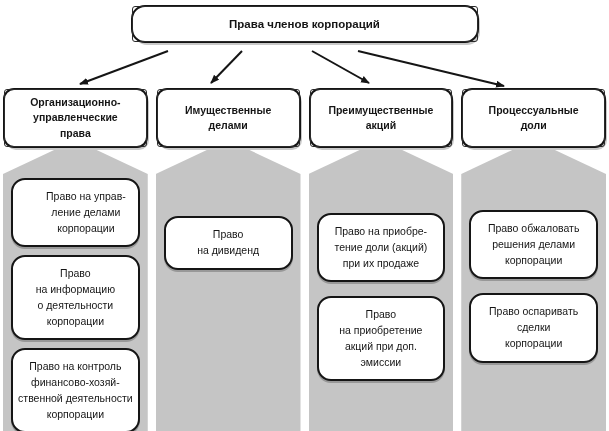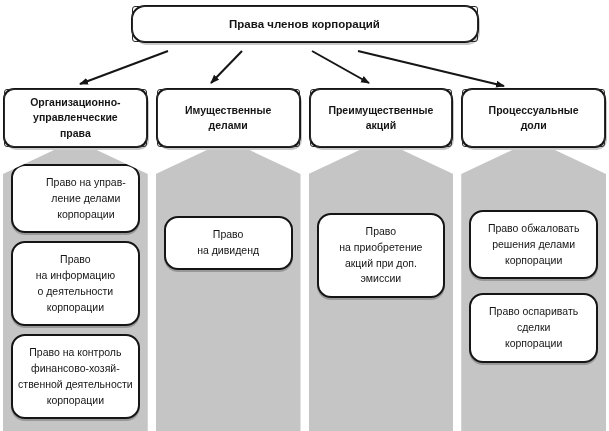--- a/index.html
+++ b/index.html
@@ -66,21 +66,21 @@
     margin:0 8px;
     background:var(--box-fill);
     border:2px solid var(--ink);
     border-radius:14px;
     padding:9px 3px;
     font-size:10.5px;line-height:1.5;
     display:flex;align-items:center;justify-content:center;
     box-shadow:0 2px 0 rgba(70,70,70,.35);
   }
   .col-1 .sub-box{margin-bottom:8px;}
-  .col-1 .sub-box:first-child{margin-top:24px;padding-left:24px;}
+  .col-1 .sub-box:first-child{margin-top:38px;padding-left:24px;}
   .col-2 .sub-box{margin-bottom:16px;}
   .col-2 .sub-box:first-child{margin-top:76px;}
   .col-3 .sub-box{margin-bottom:14px;}
   .col-3 .sub-box:first-child{margin-top:73px;}
   .col-4 .sub-box{margin-bottom:14px;}
   .col-4 .sub-box:first-child{margin-top:70px;}
 </style>
 </head>
 <body>
 
@@ -144,20 +144,25 @@
       </div>
     </div>
 
     <div class="column col-3">
       <div class="cat-box">
         <span class="txt bold">Преимущественные
 акций</span>
       </div>
       <div class="pentagon">
         <div class="sub-box">
+          <span class="txt">Право на приобре-
+тение доли (акций)
+при их продаже</span>
+        </div>
+        <div class="sub-box">
           <span class="txt">Право
 на приобретение
 акций при доп.
 эмиссии</span>
         </div>
       </div>
     </div>
 
     <div class="column col-4">
       <div class="cat-box">

